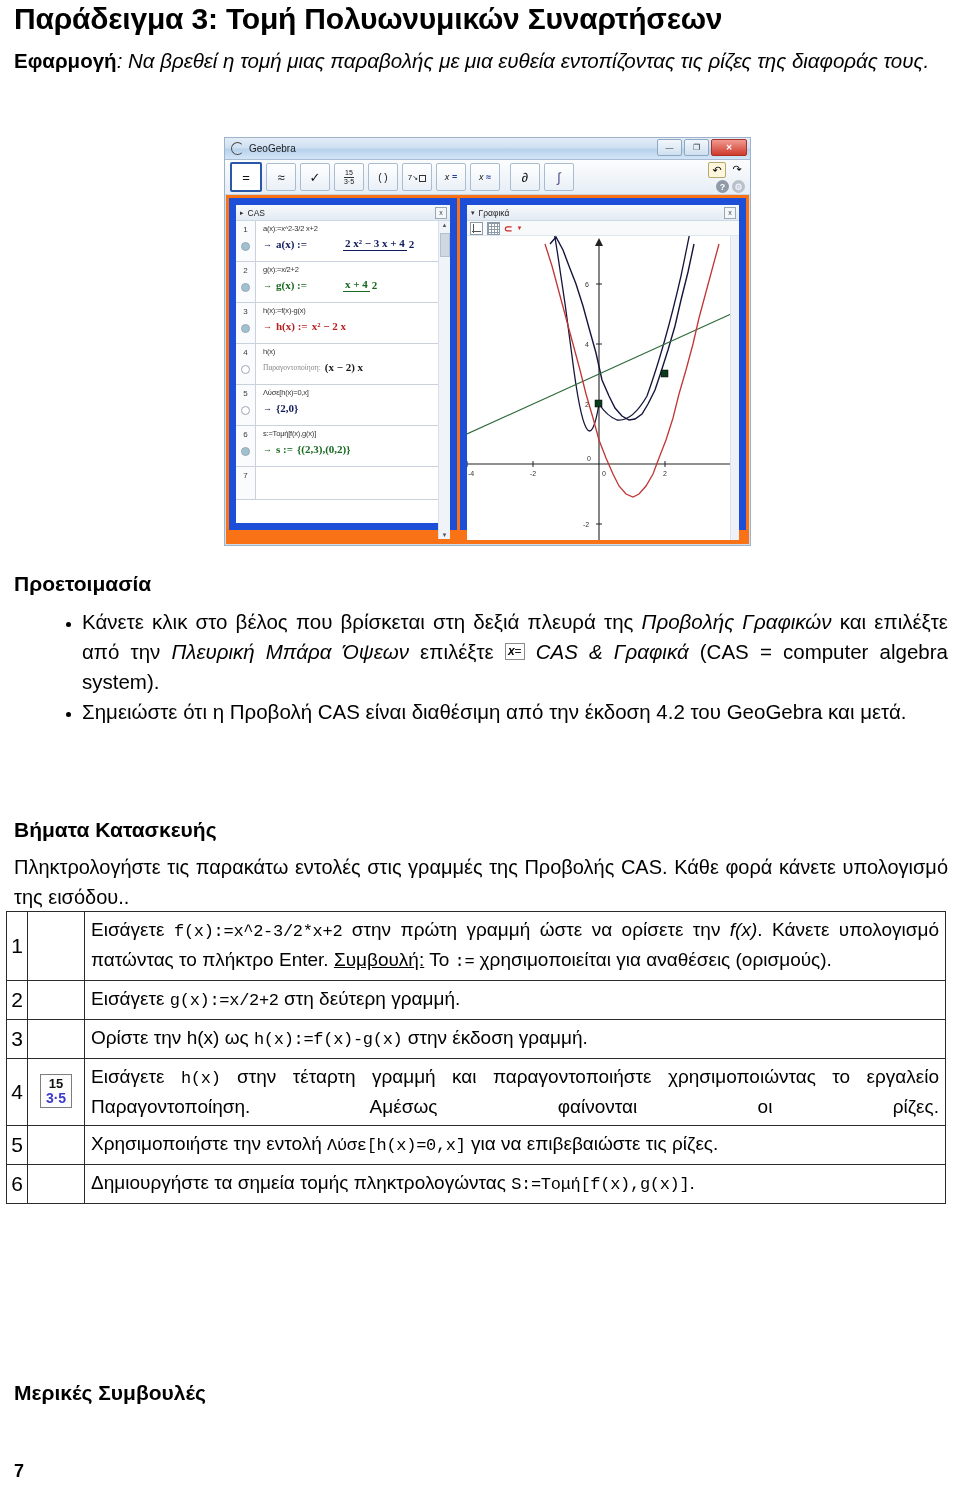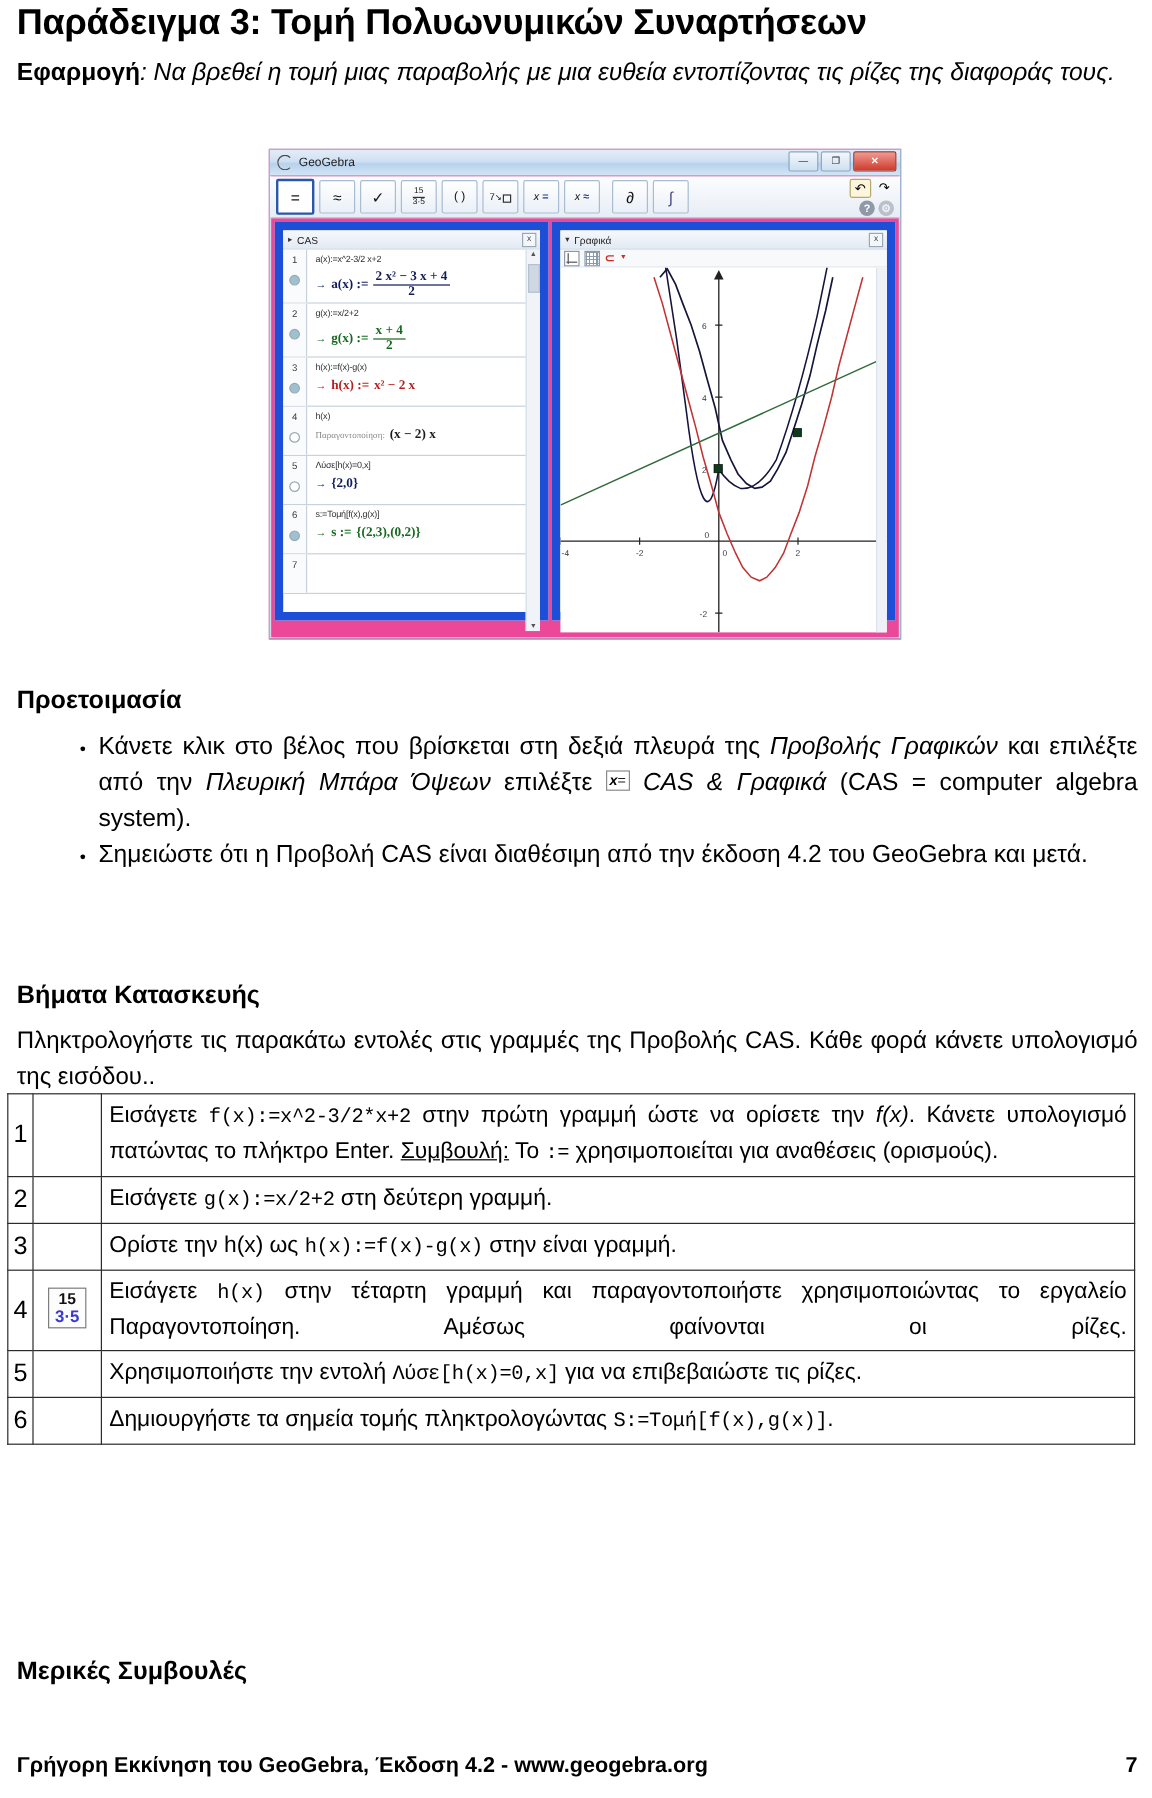--- a/index.html
+++ b/index.html
@@ -24,23 +24,23 @@
   .app-line {
     position: absolute; left: 14px; top: 46px;
     width: 934px;
     font-size: 20.5px; font-style: italic;
     line-height: 29px;
   }
   .app-line b { font-style: normal; font-weight: bold; }
 
   
   .gg-window {
-    position: absolute; left: 224px; top: 124px;
+    position: absolute; left: 224px; top: 137px;
     width: 525px; height: 407px;
-    background: #ec4899;
+    background: #f97316;
     border: 1px solid #9fb4cc;
     box-shadow: 0 0 0 1px #cfdcea inset;
   }
   .gg-titlebar {
     height: 21px;
     background: linear-gradient(to bottom,#e4edf7 0%,#cfe0f2 45%,#b7d2ec 55%,#d4e5f6 100%);
     border-bottom: 1px solid #a8bdd4;
     display: flex; align-items: center;
     position: relative;
   }
@@ -180,21 +180,21 @@
   .cas-output {
     margin-top: 5px; font-size: 11px;
     font-family: "Liberation Serif", serif; font-weight: bold;
     display: flex; align-items: center; gap: 4px;
   }
   .cas-output .arrw { font-size: 9px; font-weight: normal; }
   .cas-output.blue { color: #101b5c; }
   .cas-output.green { color: #16691f; }
   .cas-output.red { color: #b51f1f; }
   .cas-output.gray { color: #5a5a5a; font-weight: normal; }
-  .fracv { display: inline-flex; flex-direction: column; align-items: center; line-height: 1.05;}
+  .fracv { display: inline-flex; flex-direction: row; align-items: center; line-height: 1.05; margin-left: 32px;}
   .fracv .top { border-bottom: 1.3px solid currentColor; padding: 0 2px;}
   .fracv .bot { padding: 0 2px; }
   .cas-row.empty { min-height: 32px; }
 
   .graph-toolstrip {
     height: 14px; background: #f7f9fb; border-bottom: 1px solid #dde5ed;
     display: flex; align-items: center; gap: 4px; padding-left: 3px;
   }
   .gtool { width: 11px; height: 11px; border: 1px solid #8d9aa8; background:#fff; position: relative;}
   .gtool.grid { background:
@@ -552,21 +552,21 @@
     <td class="num">2</td>
     <td class="icon"></td>
     <td class="desc">
       <span>Εισάγετε </span><span class="mono">g(x):=x/2+2</span><span> στη δεύτερη γραμμή.</span>
     </td>
   </tr>
   <tr>
     <td class="num">3</td>
     <td class="icon"></td>
     <td class="desc">
-      <span>Ορίστε την h(x) ως </span><span class="mono">h(x):=f(x)-g(x)</span><span> στην είναι γραμμή.</span>
+      <span>Ορίστε την h(x) ως </span><span class="mono">h(x):=f(x)-g(x)</span><span> στην έκδοση γραμμή.</span>
     </td>
   </tr>
   <tr class="justify-all">
     <td class="num">4</td>
     <td class="icon">
       <span class="tool-icon-box">
         <span class="n">15</span>
         <span class="d">3·5</span>
       </span>
     </td>
@@ -587,15 +587,14 @@
     <td class="desc">
       <span>Δημιουργήστε τα σημεία τομής πληκτρολογώντας </span><span class="mono">S:=Τομή[f(x),g(x)]</span><span>.</span>
     </td>
   </tr>
 </tbody>
   </table>
 
 <div class="sec-head" style="top:1381px;">Μερικές Συμβουλές</div>
 
 <div class="footer">
-  <span>Γρήγορη Εκκίνηση του GeoGebra, Έκδοση 4.2 - www.geogebra.org</span>
   <span>7</span>
 </div>
 
 </body></html>

